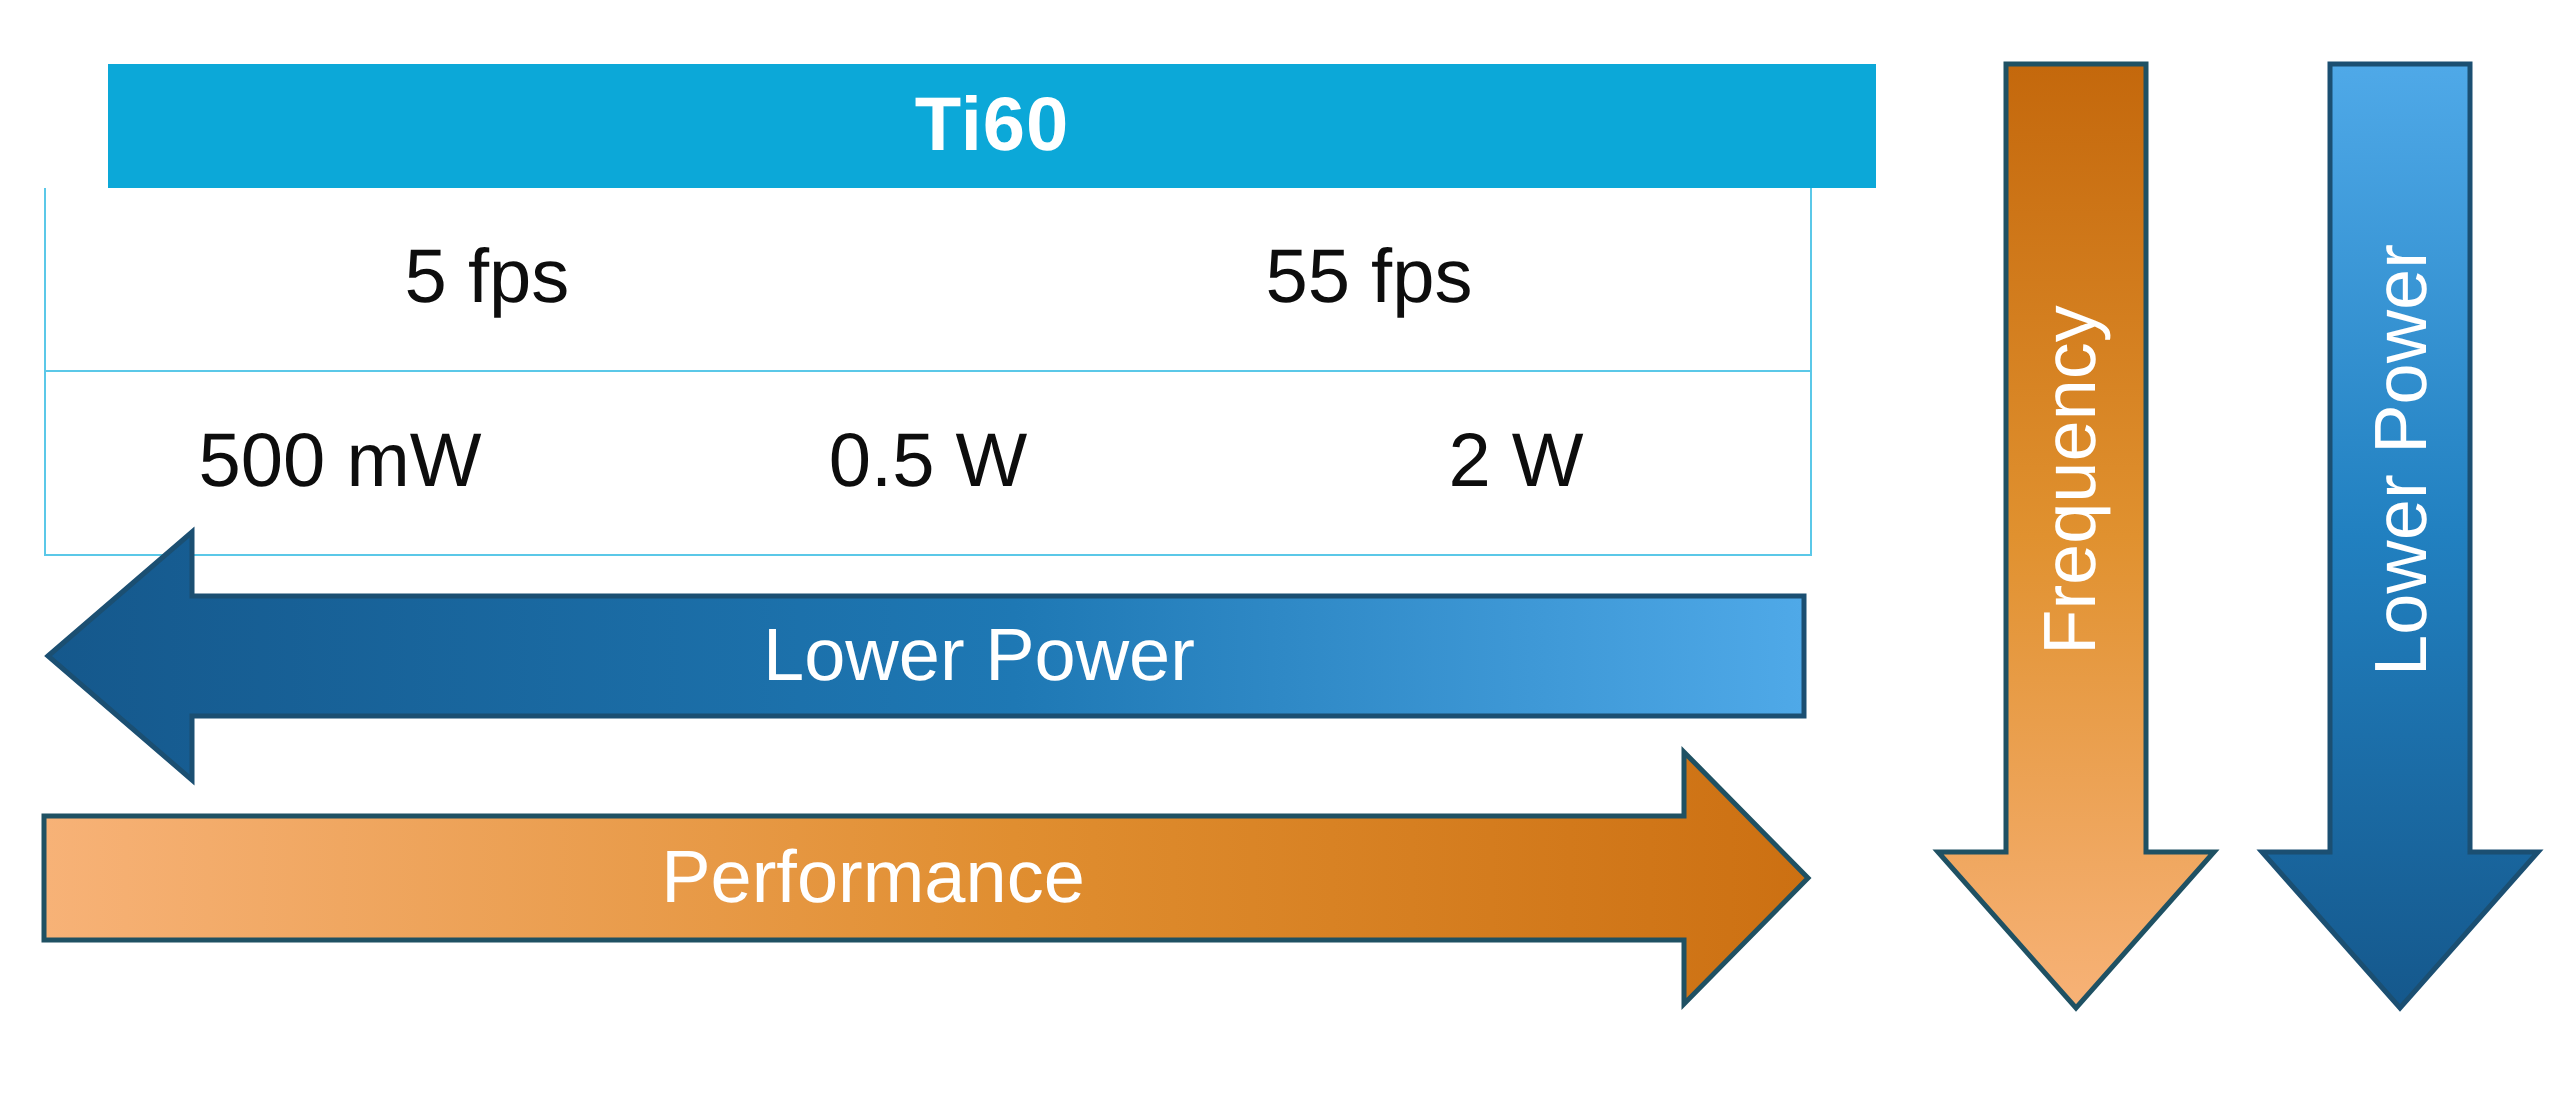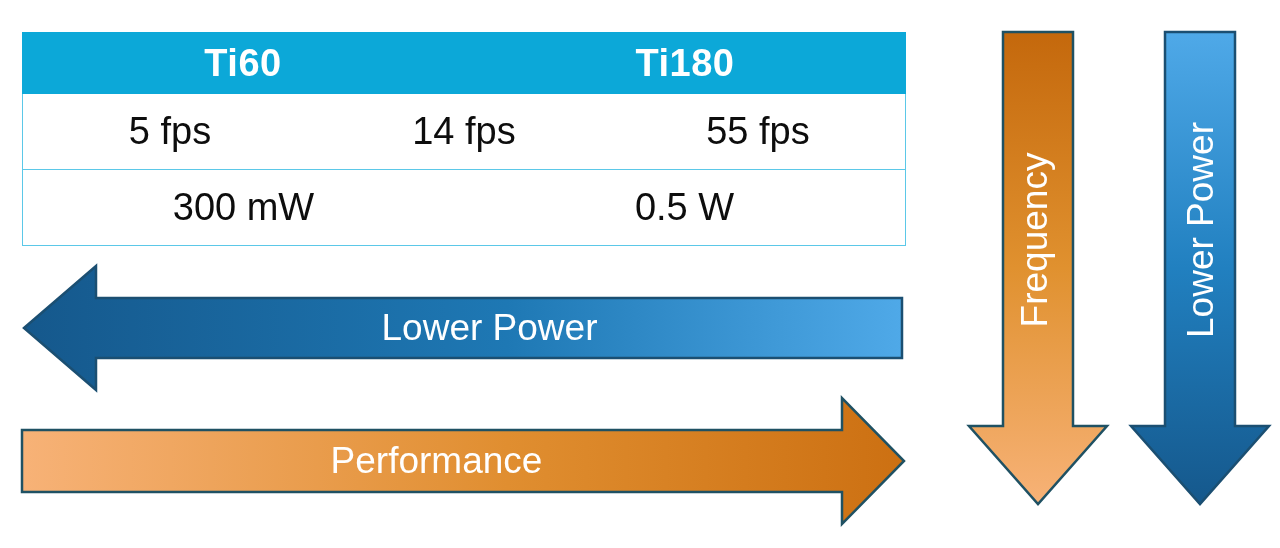--- a/index.html
+++ b/index.html
@@ -24,23 +24,24 @@
     height: 216px;
   }
   #spec-table .t-row {
     display: flex;
     width: 100%;
     box-sizing: border-box;
   }
   #spec-table .t-head {
     height: 62px;
     background: #0CA8D8;
+    margin-left: 32px;
   }
   #spec-table .t-body {
-    height: 76px;
+    height: 92px;
     background: #ffffff;
     border: 1px solid #5BC8E8;
     border-top: none;
   }
   #spec-table .t-head .cell,
   #spec-table .t-body .cell {
     flex: 1 1 33.3333%;
     display: flex;
     align-items: center;
     justify-content: center;
@@ -80,21 +81,21 @@
   }
 
   #arrow-lower-power-h {
     left: 18px;
     top: 262px;
     width: 888px;
     height: 132px;
   }
   #arrow-performance-h {
     left: 18px;
-    top: 394px;
+    top: 372px;
     width: 892px;
     height: 134px;
   }
   #arrow-performance-h .h-label {
     padding-right: 55px;
   }
   #arrow-lower-power-h .h-label {
     padding-left: 55px;
   }
 
@@ -136,32 +137,31 @@
   #arrow-frequency-v .v-label { transform: translateY(-28px); }
   #arrow-lower-power-v .v-label { transform: translateY(-38px); }
 </style>
 </head>
 <body>
 
 <div id="spec-table">
 
   <div class="t-row t-head">
     <div class="cell">Ti60</div>
-    <div class="cell">Ti180</div>
   </div>
 
   <div class="t-row t-body">
     <div class="cell">5 fps</div>
-    <div class="cell">14 fps</div>
     <div class="cell">55 fps</div>
   </div>
 
   <div class="t-row t-body">
-    <div class="cell">300 mW</div>
+    <div class="cell">500 mW</div>
     <div class="cell">0.5 W</div>
+    <div class="cell">2 W</div>
   </div>
 
 </div>
 
 <div class="h-arrow" id="arrow-lower-power-h">
   <svg width="888" height="132" viewBox="0 0 888 132">
     <defs>
       <linearGradient id="gradLeftBlue" x1="0" y1="0" x2="1" y2="0">
         <stop offset="0%" stop-color="#15588C"></stop>
         <stop offset="55%" stop-color="#1E78B4"></stop>

